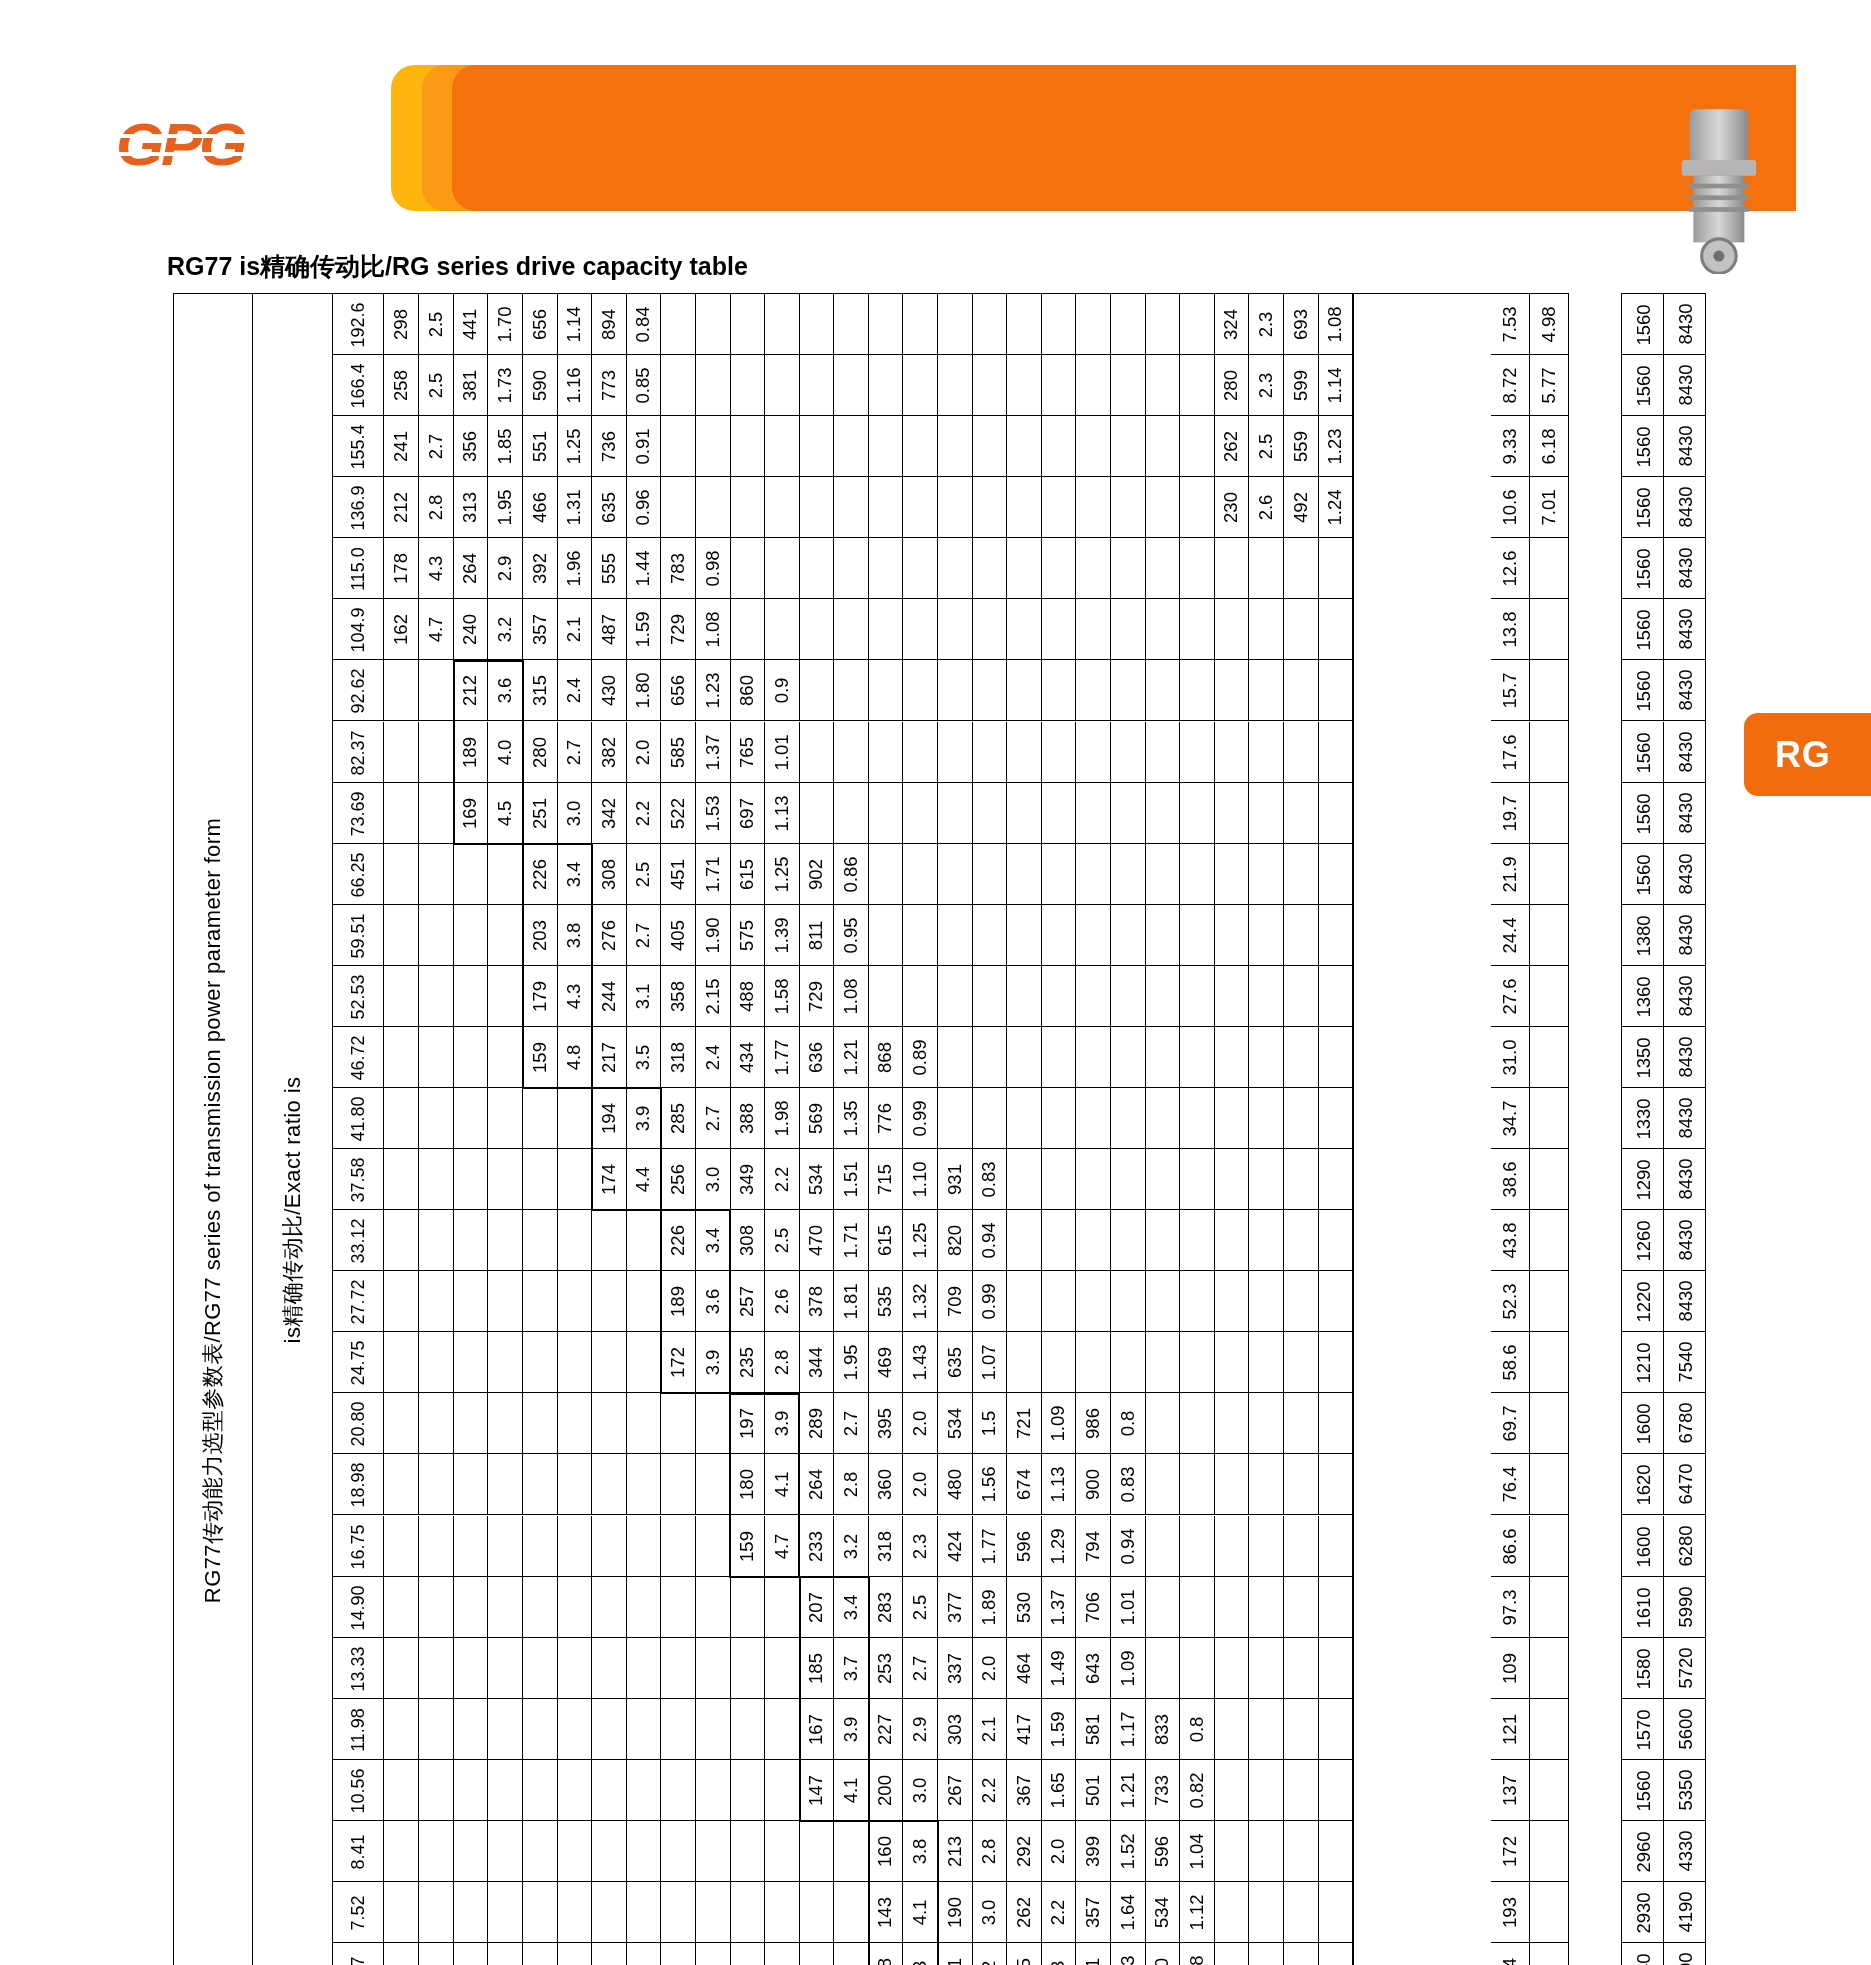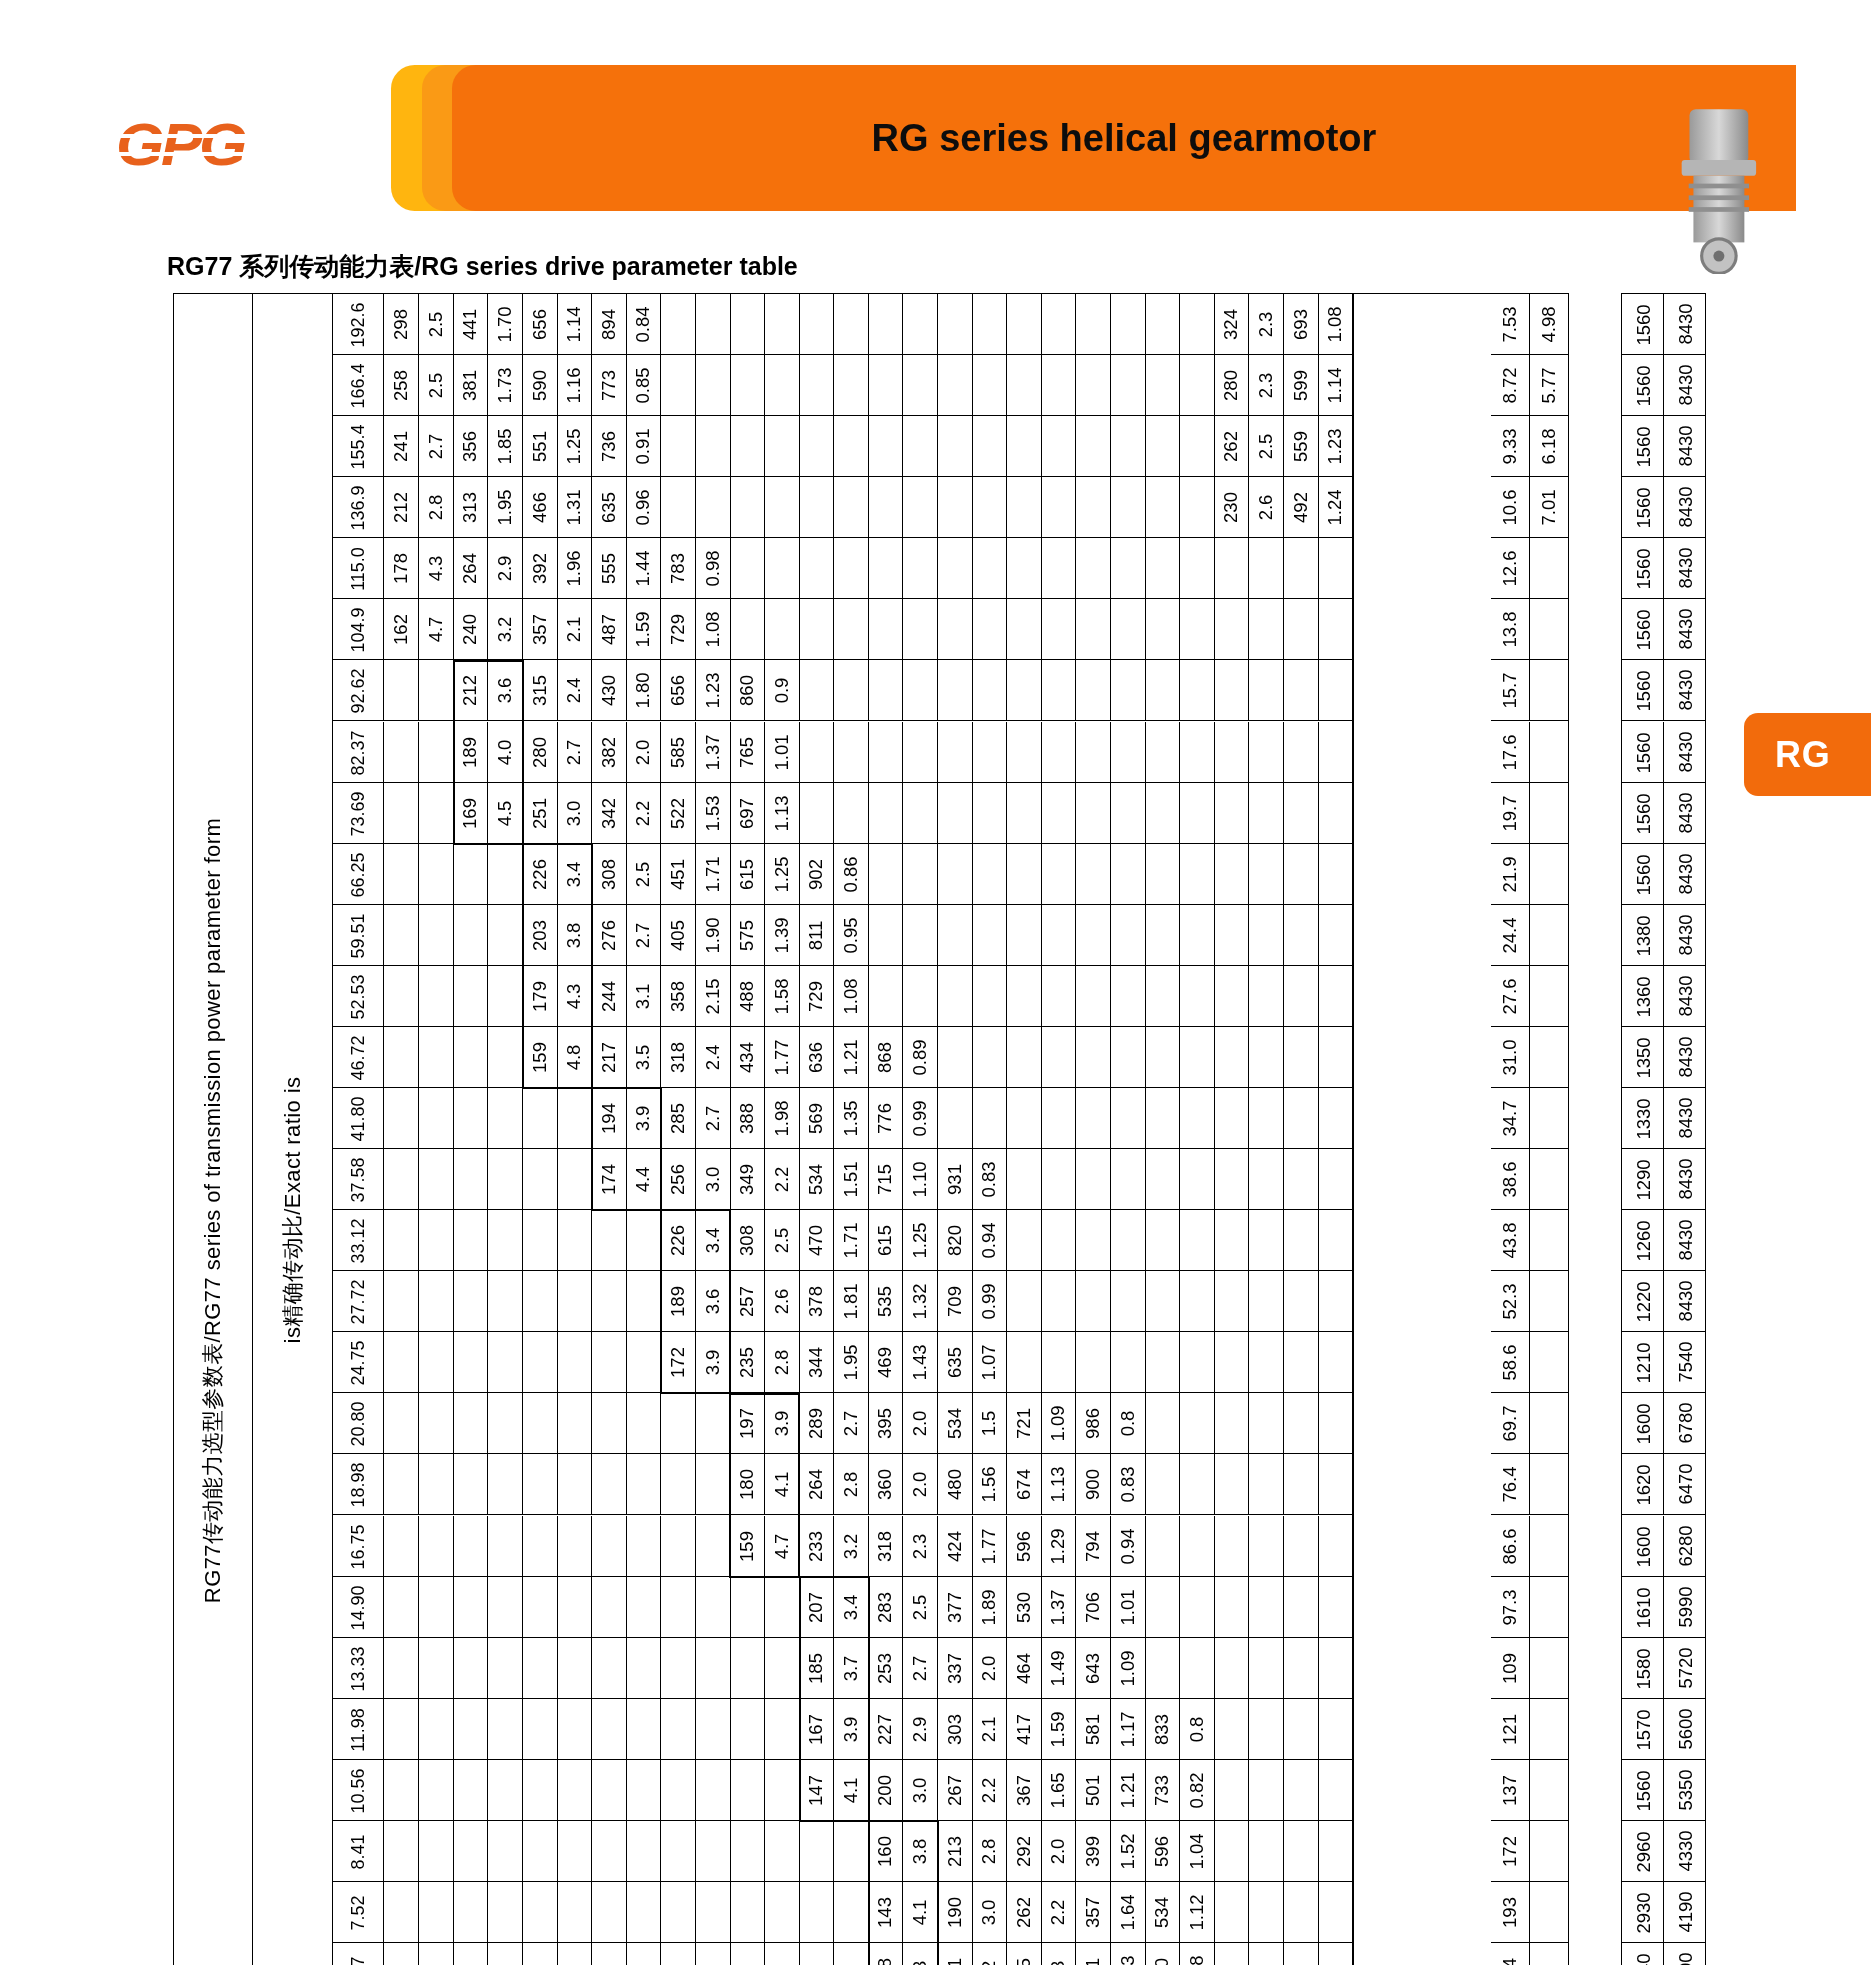--- a/index.html
+++ b/index.html
@@ -51,21 +51,20 @@
   <div class="gtxt">GPG</div>
   <div class="slit" style="top:18px;"></div>
   <div class="slit" style="top:36px;"></div>
 </div>
 
 <div class="banner">
   <div class="layer l1"></div>
   <div class="layer l2"></div>
   <div class="layer l3"></div>
   <div class="content">
-    <span class="en">RG series helical gearmotor</span>
   </div>
 </div>
 
 <div class="motor">
   <svg width="105" height="169" viewBox="0 0 268 430">
     <defs>
       <linearGradient id="mg" x1="0" y1="0" x2="1" y2="0">
         <stop offset="0" stop-color="#9a9a9a"></stop>
           <stop offset="0.5" stop-color="#d8d8d8"></stop>
           <stop offset="1" stop-color="#8a8a8a"></stop>
@@ -79,21 +78,21 @@
     <rect x="58" y="260" width="154" height="12" fill="#8f8f8f"></rect>
     <circle cx="135" cy="385" r="44" fill="#c2c2c2" stroke="#7d7d7d" stroke-width="8"></circle>
     <circle cx="135" cy="385" r="14" fill="#6f6f6f"></circle>
   </svg>
 </div>
 
 <div class="rg-tab">
   <span>RG</span>
 </div>
 
-<div class="page-title">RG77 系列传动能力表/RG series drive parameter table</div>
+<div class="page-title">RG77 is精确传动比/RG series drive capacity table</div>
 
 <div id="main-table" style="left: 173px; top: 293px; width: 1396px; height: 2172px;">
     <div class="cell" style="left: 0px; top: 0px; width: 79px; height: 1832px;">
       <div class="rot big-title" style="width: 1832px; height: 79px; left: -877px; top: 877px;">RG77传动能力选型参数表/RG77 series of transmission power parameter form</div>
     </div>
     <div class="cell" style="left: 79px; top: 0px; width: 80px; height: 1832px;">
       <div class="rot big-title" style="width: 1832px; height: 80px; left: -876px; top: 876px;">is精确传动比/Exact ratio is</div>
     </div>
     <div class="cell" style="left: 158px; top: 0px; width: 52px; height: 61px;">
       <div class="rot ratio-num" style="width: 61px; height: 52px; left: -4.6px; top: 4.6px;">192.6</div>

